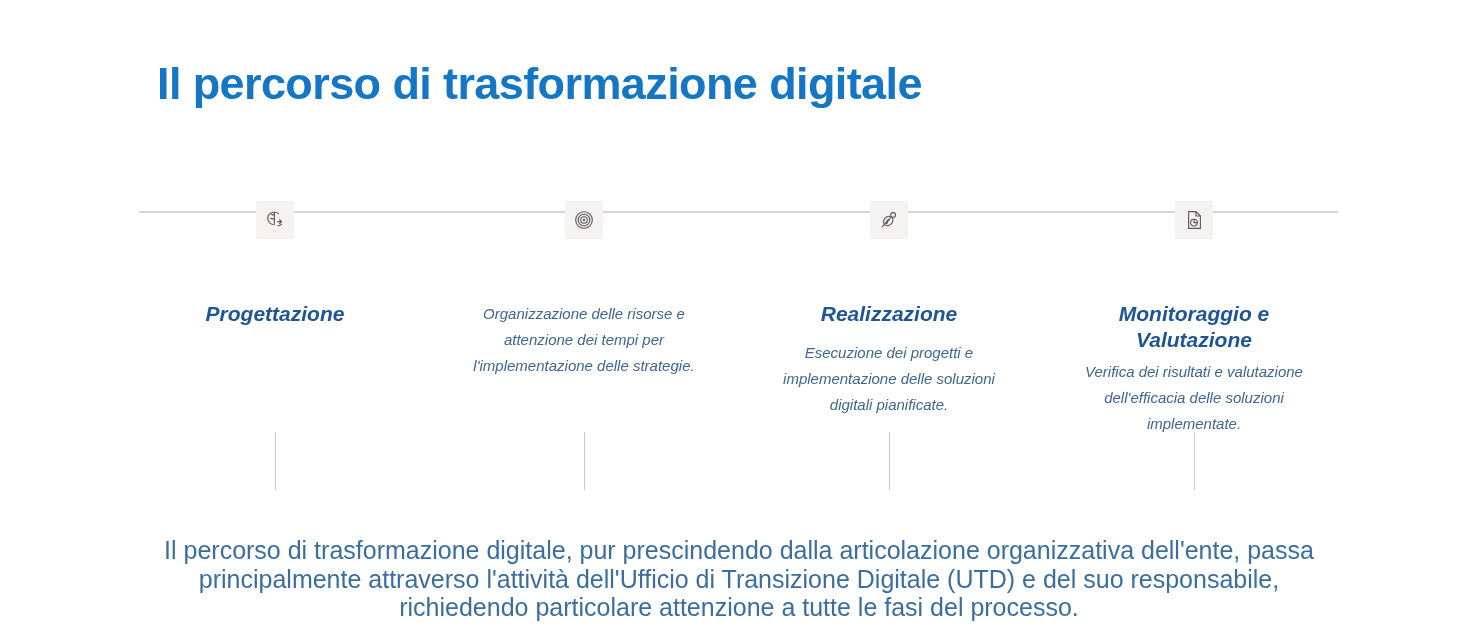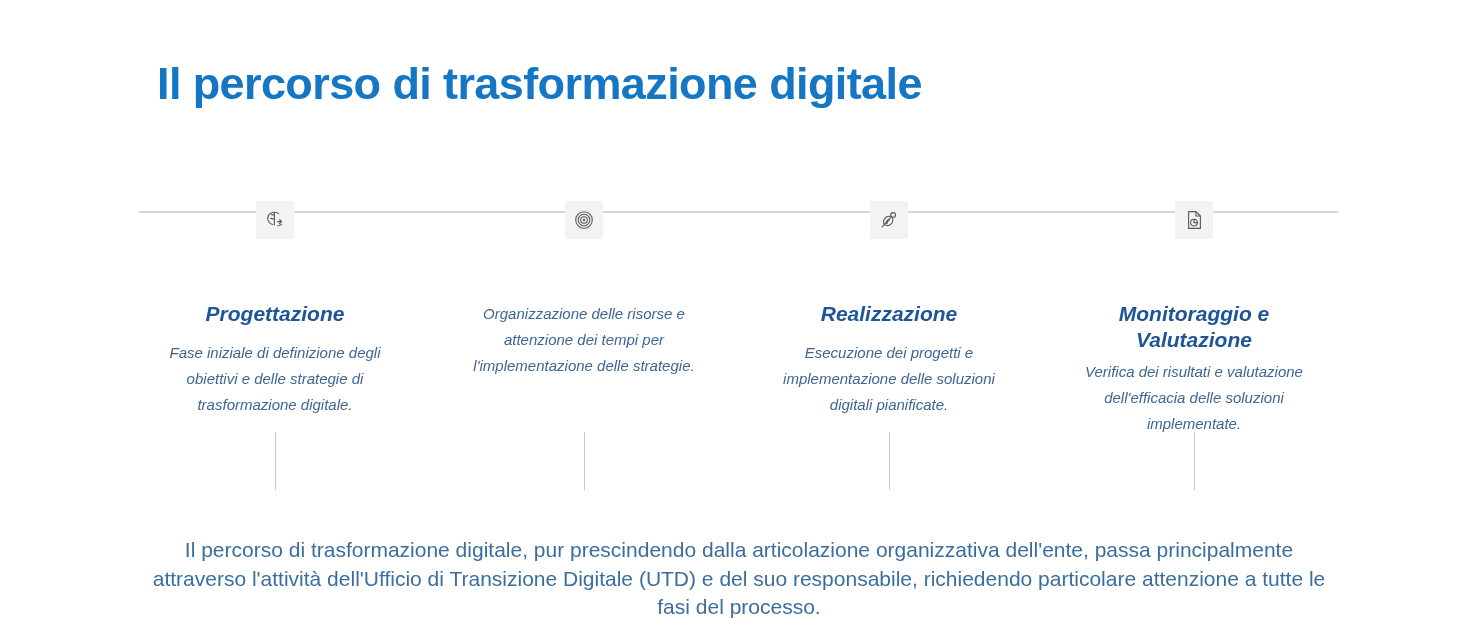--- a/index.html
+++ b/index.html
@@ -109,21 +109,21 @@
   }
 
   
   .footer-note {
     position: absolute;
     left: 50%;
     transform: translateX(-50%);
     top: 536px;
     width: 1200px;
     text-align: center;
-    font-size: 21px;
+    font-size: 25px;
     line-height: 28.5px;
     color: #3b6e9e;
   }
 </style>
 </head>
 <body>
 
 <div class="slide">
 
   <div class="slide-title">Il percorso di trasformazione digitale</div>
@@ -141,21 +141,20 @@
           <path d="M8.3 6.2c0.9 0.5 1.9 0.8 3 0.8"></path>
           <path d="M7.6 10.4c1.2 0 2.5 0.3 3.6 0.9"></path>
           <path d="M14.6 13.6h3.6"></path>
           <path d="M16.6 11.7l2 1.9-2 1.9"></path>
           <path d="M14.9 17.7c1.4 0 2.7-0.5 3.6-1.3"></path>
         </svg>
       </div>
       <div class="connector" style="left:153px;"></div>
       <div class="stage-body">
         <div class="stage-heading">Progettazione</div>
-        <div class="stage-desc">Fase iniziale di definizione degli obiettivi e delle strategie di trasformazione digitale.</div>
       </div>
     </div>
 
     <div class="stage" style="left:584px;">
       <div class="icon-box">
         <svg width="24" height="24" viewBox="0 0 24 24" fill="none" stroke="#595959" stroke-width="1.1">
           <circle cx="12" cy="12" r="8.3"></circle>
           <circle cx="12" cy="12" r="5.8"></circle>
           <circle cx="12" cy="12" r="3.3"></circle>
           <circle cx="12" cy="12" r="1.2" fill="#595959" stroke="none"></circle>

